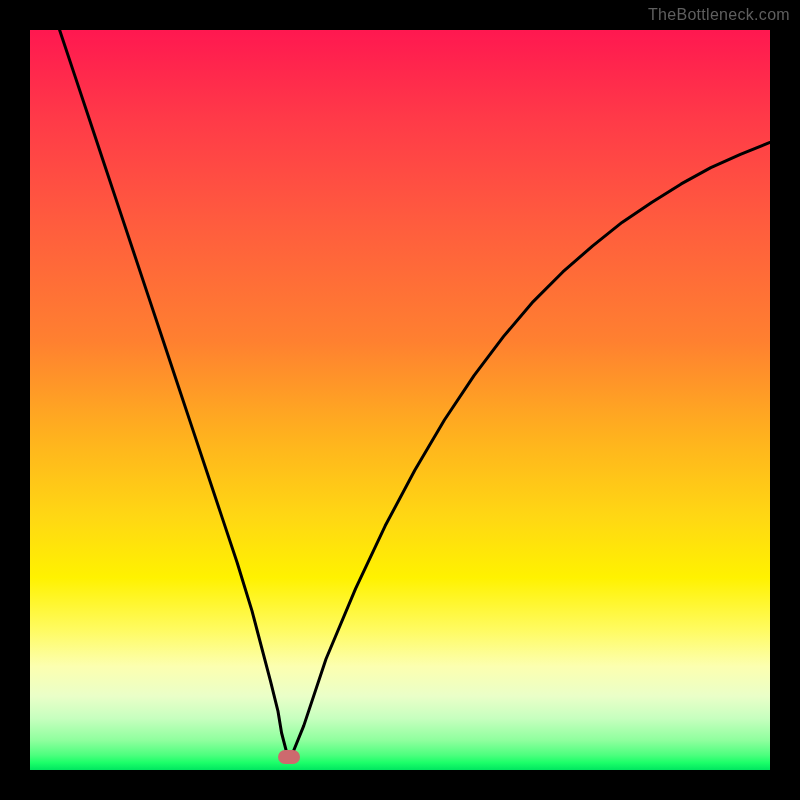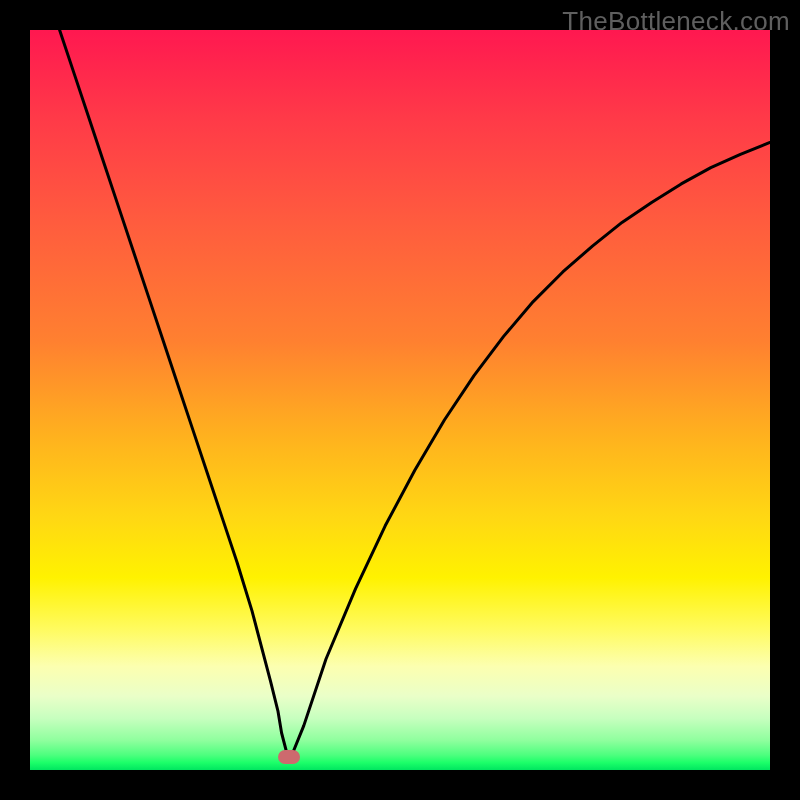--- a/index.html
+++ b/index.html
@@ -8,21 +8,21 @@
     height: 800px;
     background: #000;
     position: relative;
     font-family: Arial, Helvetica, sans-serif;
   }
   .watermark {
     position: absolute;
     top: 6px;
     right: 10px;
     color: #5f5f5f;
-    font-size: 26px;
+    font-size: 16px;
     font-weight: 500;
     letter-spacing: 0.3px;
     z-index: 10;
   }
   .plot-wrap {
     position: absolute;
     left: 30px;
     top: 30px;
     width: 740px;
     height: 740px;

